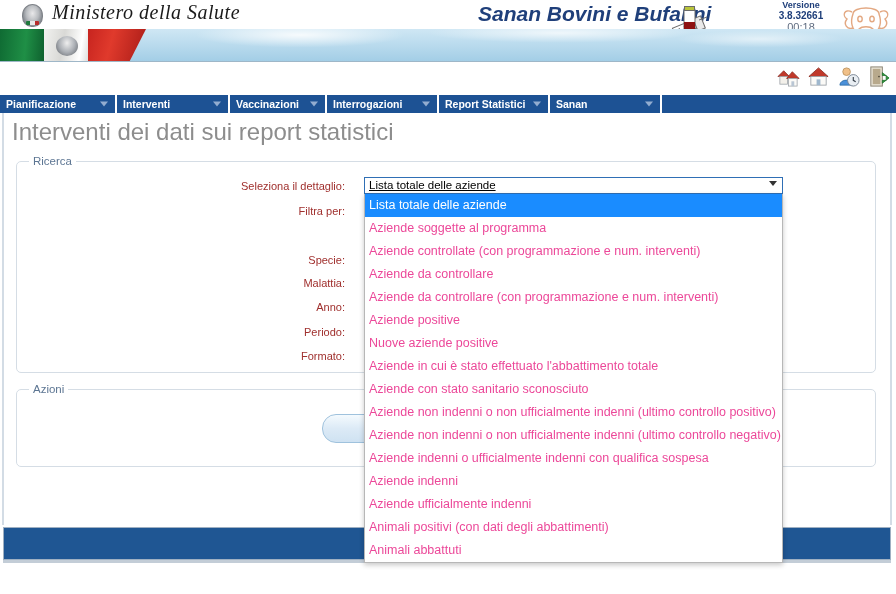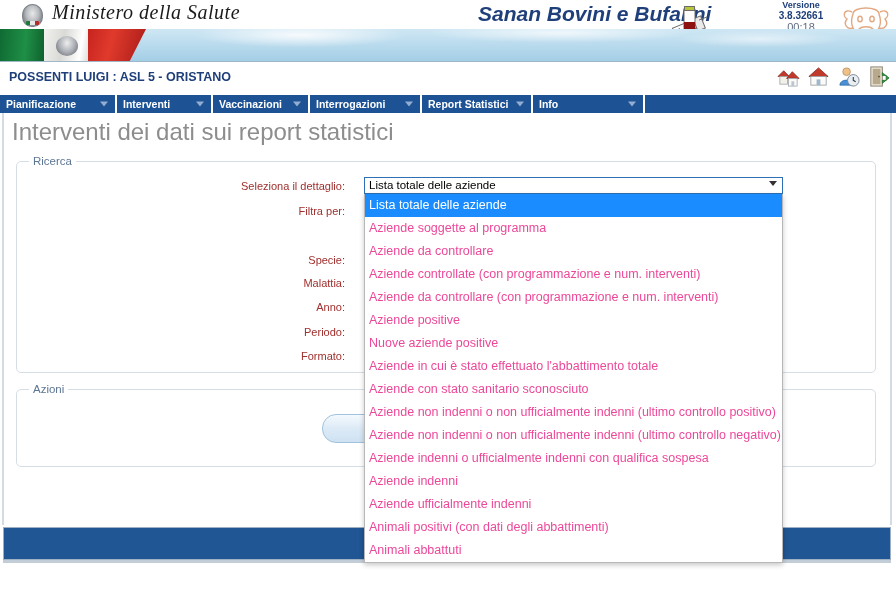--- a/index.html
+++ b/index.html
@@ -236,20 +236,21 @@
     color: #a0302e;
     white-space: nowrap;
   }
 
   
   .select-wrap {
     position: absolute;
     left: 364px; top: 177px;
     width: 485px;
     z-index: 40;
+    text-decoration: underline;
   }
   .select-closed {
     position: relative;
     width: 419px;
     height: 17px;
     box-sizing: border-box;
     border: 1px solid #2f6fb5;
     background: #ffffff;
     font-size: 11.5px;
     color: #000000;
@@ -383,21 +384,20 @@
     <div class="banner-sky"></div>
     <div class="flag">
       <div class="flag-green"></div>
       <div class="flag-white"></div>
       <div class="flag-red"></div>
       <div class="flag-emblem"></div>
     </div>
   </div>
 
   <div class="userbar">
-    <div class="user-label">POSSENTI LUIGI : ASL 5 - ORISTANO</div>
     <div class="userbar-icons">
 
       <svg class="ubicon" viewBox="0 0 24 24">
         <polygon points="1,12 7,6 13,12" fill="#c0392b" stroke="#8c2d22" stroke-width="0.8"></polygon>
         <rect x="3" y="12" width="8" height="8" fill="#f3f0ea" stroke="#9aa0a6" stroke-width="0.8"></rect>
         <polygon points="10,14 16,7 23,14" fill="#c0392b" stroke="#8c2d22" stroke-width="0.8"></polygon>
         <rect x="12" y="14" width="9" height="8" fill="#fbfaf7" stroke="#9aa0a6" stroke-width="0.8"></rect>
         <rect x="15" y="17" width="3" height="5" fill="#b9c6d4"></rect>
       </svg>
 
@@ -421,38 +421,38 @@
         <polygon points="16,8 16,11 20,11 20,16 16,16 16,19 23,13.5" fill="#2f9e3f" stroke="#1d6b29" stroke-width="0.8"></polygon>
       </svg>
     </div>
   </div>
 
   <div class="menubar">
     <div class="menu-item" style="width:117px">
       <span>Pianificazione</span>
       <span class="caret"></span>
     </div>
-    <div class="menu-item" style="width:96px">
+    <div class="menu-item" style="width:113px">
       <span>Interventi</span>
       <span class="caret"></span>
     </div>
     <div class="menu-item" style="width:97px">
       <span>Vaccinazioni</span>
       <span class="caret"></span>
     </div>
     <div class="menu-item" style="width:112px">
       <span>Interrogazioni</span>
       <span class="caret"></span>
     </div>
     <div class="menu-item" style="width:111px">
       <span>Report Statistici</span>
       <span class="caret"></span>
     </div>
     <div class="menu-item" style="width:112px">
-      <span>Info</span>
+      <span>Sanan</span>
       <span class="caret"></span>
     </div>
     <div class="menu-spacer"></div>
   </div>
 
   <div class="content-frame"></div>
 
   <div class="page-title">Interventi dei dati sui report statistici</div>
 
   <fieldset class="box" id="ricerca-box">
@@ -474,22 +474,22 @@
   <div class="azioni-button"></div>
 
   <div class="select-wrap">
     <div class="select-closed">
       <span>Lista totale delle aziende</span>
       <span class="sel-arrow"></span>
     </div>
     <div class="select-popup">
       <div class="opt selected">Lista totale delle aziende</div>
       <div class="opt">Aziende soggette al programma</div>
+      <div class="opt">Aziende controllate (con programmazione e num. interventi)</div>
       <div class="opt">Aziende da controllare</div>
-      <div class="opt">Aziende controllate (con programmazione e num. interventi)</div>
       <div class="opt">Aziende da controllare (con programmazione e num. interventi)</div>
       <div class="opt">Aziende positive</div>
       <div class="opt">Nuove aziende positive</div>
       <div class="opt">Aziende in cui è stato effettuato l'abbattimento totale</div>
       <div class="opt">Aziende con stato sanitario sconosciuto</div>
       <div class="opt">Aziende non indenni o non ufficialmente indenni (ultimo controllo positivo)</div>
       <div class="opt">Aziende non indenni o non ufficialmente indenni (ultimo controllo negativo)</div>
       <div class="opt">Aziende indenni o ufficialmente indenni con qualifica sospesa</div>
       <div class="opt">Aziende indenni</div>
       <div class="opt">Aziende ufficialmente indenni</div>

